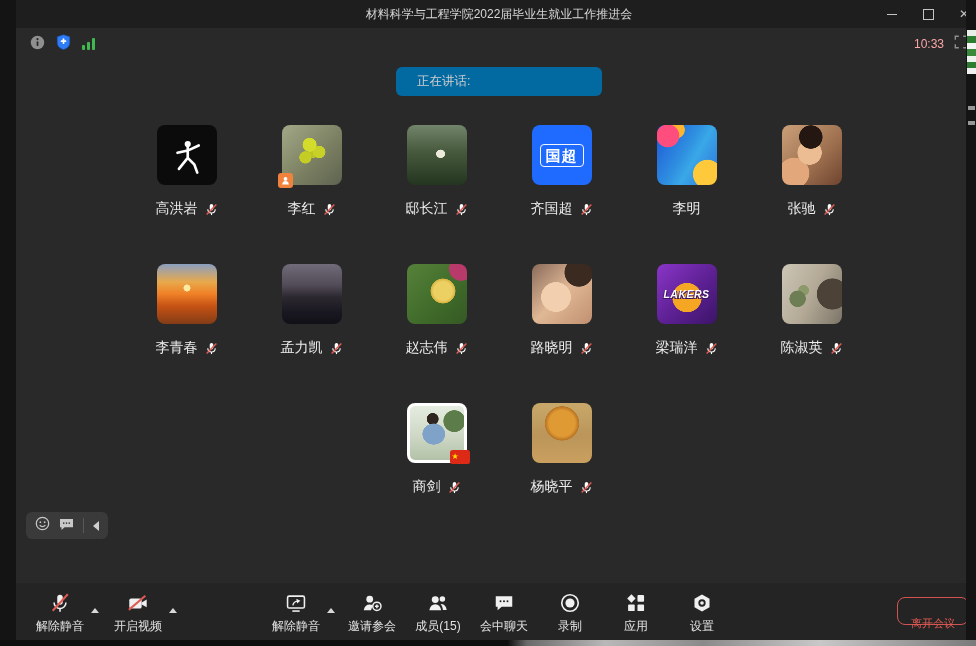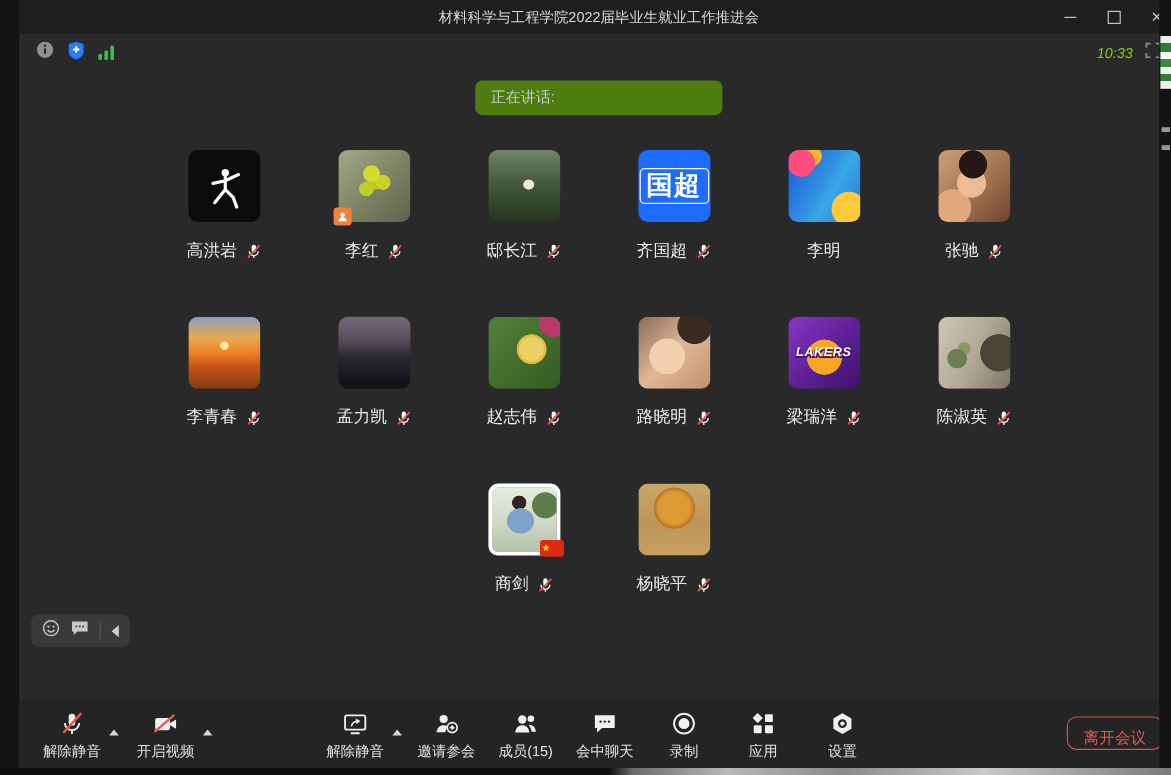--- a/index.html
+++ b/index.html
@@ -17,29 +17,29 @@
          color:#d8d8d8;font-size:12px;}
   .win-controls{position:absolute;right:0;top:0;height:28px;display:flex;}
   .win-btn{width:36px;height:28px;display:flex;align-items:center;justify-content:center;color:#c4c4c4;font-size:12px;cursor:default;}
   .win-btn .minbar{width:10px;height:1px;background:#c4c4c4;}
   .win-btn .maxbox{width:9px;height:9px;border:1px solid #c4c4c4;}
 
   
   .statusbar{position:absolute;left:0;right:0;top:28px;height:32px;display:flex;align-items:center;padding:0 14px;box-sizing:border-box;}
   .sb-left{display:flex;align-items:center;gap:11px;}
   .sb-right{margin-left:auto;display:flex;align-items:center;gap:10px;}
-  .time{color:#84cc16;font-size:12px;font-style:italic;}
+  .time{color:#fca5a5;font-size:12px;}
   .sig{display:flex;align-items:flex-end;gap:2px;height:12px;}
   .sig i{display:block;width:3px;background:#3fb950;border-radius:1px;}
   .sig i:nth-child(1){height:5px;}.sig i:nth-child(2){height:8px;}.sig i:nth-child(3){height:12px;}
 
   
   .speaking{position:absolute;top:67px;left:50%;transform:translateX(-50%);width:206px;height:29px;
-            background:#4d7c0f;border-radius:6px;color:#cfcfcf;font-size:12.5px;line-height:29px;
-            padding-left:13px;box-sizing:border-box;}
+            background:#0369a1;border-radius:6px;color:#cfcfcf;font-size:12.5px;line-height:29px;
+            padding-left:21px;box-sizing:border-box;}
 
   
   .grid{position:absolute;top:125px;left:0;right:0;display:flex;flex-direction:column;align-items:center;}
   .prow{display:flex;justify-content:center;margin-bottom:46px;}
   .tile{width:125px;display:flex;flex-direction:column;align-items:center;cursor:default;}
   .avatar{width:60px;height:60px;border-radius:8px;position:relative;flex:none;background-size:cover;}
   .pname{margin-top:15px;display:flex;align-items:center;gap:7px;color:#ececec;font-size:14px;white-space:nowrap;}
   .micoff{display:flex;align-items:center;}
   .micoff svg{display:block;}
 
@@ -48,21 +48,21 @@
   .av-1{background:
       radial-gradient(circle at 46% 33%, #d3dc2b 0 13%, rgba(0,0,0,0) 14%),
       radial-gradient(circle at 62% 45%, #c8d128 0 12%, rgba(0,0,0,0) 13%),
       radial-gradient(circle at 39% 54%, #c4cd25 0 12%, rgba(0,0,0,0) 13%),
       radial-gradient(circle at 52% 47%, #bcc522 0 10%, rgba(0,0,0,0) 11%),
       linear-gradient(135deg,#a3a887 0%,#7c8163 55%,#5e6350 100%);}
   .av-2{background:
       radial-gradient(ellipse at 56% 48%, #eae9da 0 9%, rgba(0,0,0,0) 10%),
       linear-gradient(180deg,#72846a 0%,#47593c 45%,#243520 100%);}
   .av-3{background:#1f6bff;display:flex;align-items:center;justify-content:center;}
-  .gc-box{color:#fff;font-size:22px;font-weight:600;letter-spacing:1px;border:1.5px solid #f2f6ff;border-radius:4px;padding:3px 5px;line-height:1;}
+  .gc-box{color:#fff;font-size:15px;font-weight:600;letter-spacing:1px;border:1.5px solid #f2f6ff;border-radius:4px;padding:3px 5px;line-height:1;}
   .av-4{background:
       radial-gradient(circle at 18% 18%, #ff4d7e 0 16%, rgba(0,0,0,0) 17%),
       radial-gradient(circle at 32% 8%, #ffb62e 0 12%, rgba(0,0,0,0) 13%),
       radial-gradient(circle at 84% 82%, #ffc93c 0 20%, rgba(0,0,0,0) 21%),
       linear-gradient(120deg,#1d55d8 0%,#2f8fe0 45%,#39a8e8 60%,#2f6fd8 100%);}
   .av-5{background:
       radial-gradient(circle at 48% 20%, #241611 0 20%, rgba(0,0,0,0) 21%),
       radial-gradient(circle at 46% 46%, #ecbd93 0 26%, rgba(0,0,0,0) 27%),
       radial-gradient(circle at 20% 80%, #e2a87c 0 22%, rgba(0,0,0,0) 23%),
       linear-gradient(135deg,#caa078 0%,#9c6e4e 60%,#6e4430 100%);}
@@ -124,22 +124,22 @@
   
   .toolbar{position:absolute;left:0;right:0;bottom:0;height:57px;background:#242424;}
   .tb-group-left{position:absolute;left:16px;top:6px;display:flex;gap:12px;}
   .tb-group-center{position:absolute;left:50%;top:6px;transform:translateX(-50%);display:flex;gap:10px;}
   .tb-item{position:relative;display:flex;flex-direction:column;align-items:center;justify-content:flex-start;
       min-width:52px;padding:2px 2px 0;color:#e2e2e2;font-size:12px;cursor:default;}
   .tb-ico{height:24px;display:flex;align-items:center;justify-content:center;margin-bottom:3px;}
   .sub-arrow{position:absolute;right:-11px;bottom:22px;width:0;height:0;
       border-left:4px solid transparent;border-right:4px solid transparent;border-bottom:5px solid #d8d8d8;}
   .tb-item.has-arrow{margin-right:10px;}
-  .leave-btn{position:absolute;right:13px;top:14px;height:28px;padding:4px 13px;background:transparent;
-      border:1px solid #cf5452;border-radius:8px;color:#e05a54;font-size:13px;line-height:26px;cursor:default;
+  .leave-btn{position:absolute;right:13px;top:14px;height:28px;padding:12px 13px;background:transparent;
+      border:1px solid #cf5452;border-radius:8px;color:#e05a54;font-size:11px;line-height:26px;cursor:default;
       font-family:"Liberation Sans", sans-serif;}
 
   
   .desktop-edge{position:absolute;right:0;top:0;width:10px;height:646px;background:#141414;}
   .edge-doc-icon{position:absolute;right:0;top:30px;width:9px;height:44px;
       background:linear-gradient(180deg,#e8f0e8 0 14%,#2f7d32 14% 30%,#f4f8f4 30% 44%,#3a8a3c 44% 58%,#eef4ee 58% 72%,#2f7d32 72% 86%,#f0f0f0 86% 100%);}
   .edge-text-frag{position:absolute;right:1px;width:7px;height:4px;background:#b8b8b8;opacity:.8;}
   .taskbar-sliver{position:absolute;left:0;bottom:0;width:976px;height:6px;
       background:linear-gradient(90deg,#0e0e0e 0 52%,#6a6a6a 54%,#b8b8b8 62%,#8a8a8a 72%,#c8c8c8 84%,#7a7a7a 100%);}
 </style>

